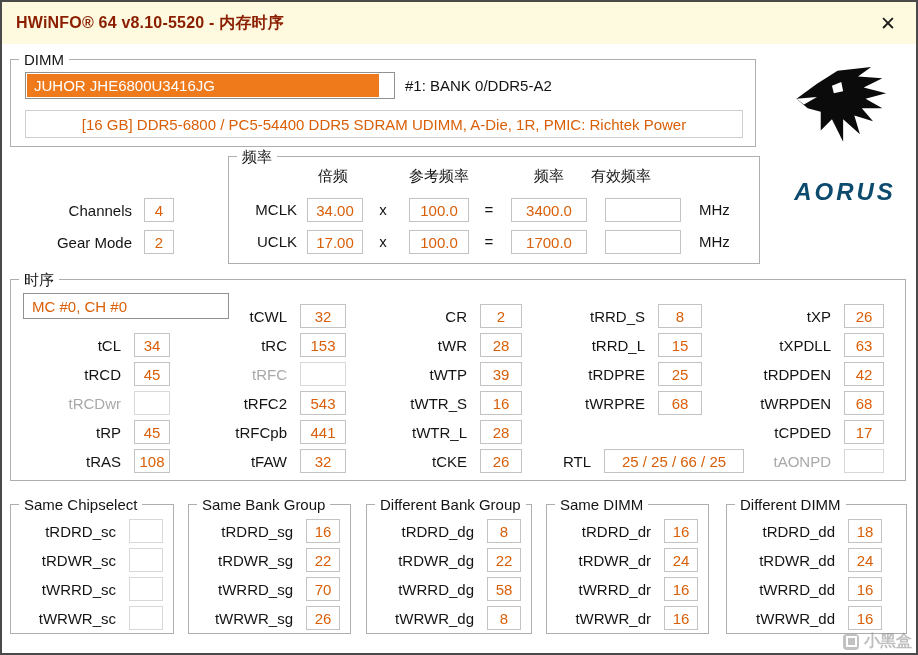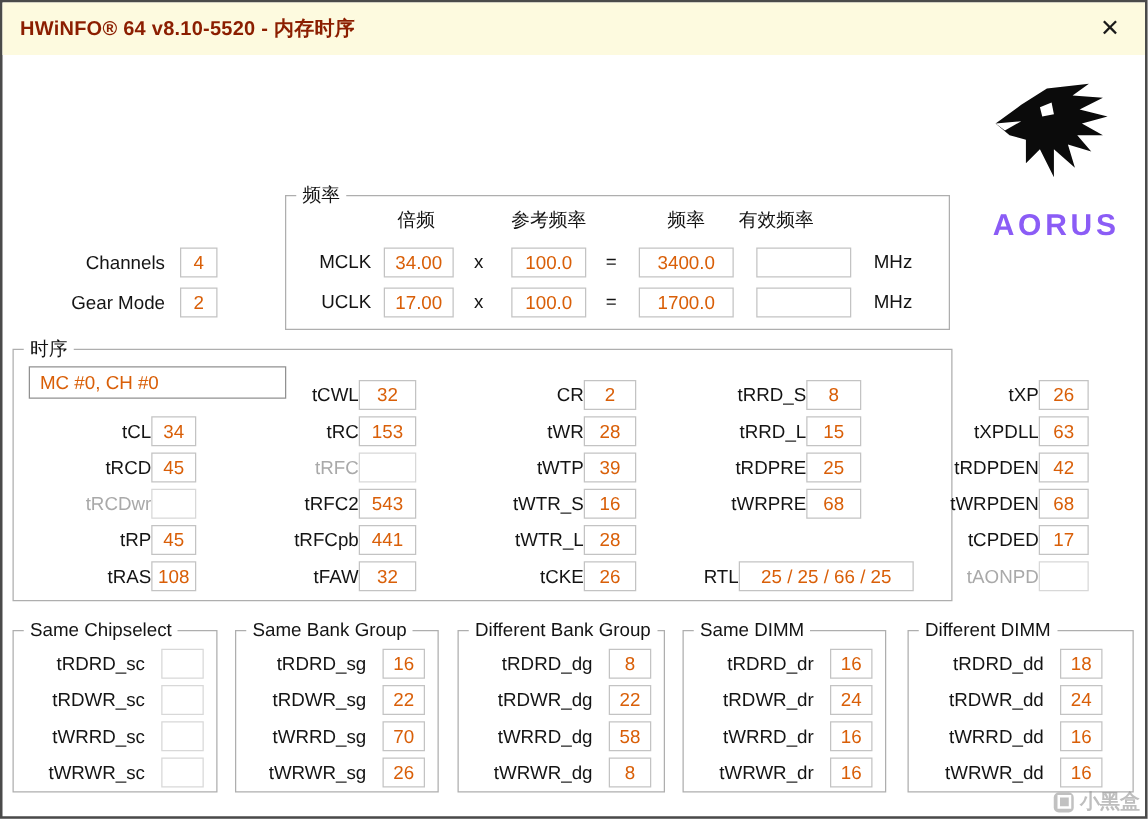--- a/index.html
+++ b/index.html
@@ -25,21 +25,21 @@
   .dimm-combo{left:14px;top:12px;width:370px;height:27px}
   .combo-sel{flex:1 1 auto;background:var(--highlight-orange,#EE7A1C);color:#fff;font-size:15px;display:flex;align-items:center;padding:0 7px;white-space:nowrap;overflow:hidden}
   .combo-rest{flex:0 0 14px;background:#fff}
   .slot-label{position:absolute;left:394px;top:12px;height:27px;line-height:27px;font-size:15px;color:#141414;white-space:nowrap}
   .desc-box{position:absolute;left:14px;top:50px;width:718px;height:28px;border:1px solid #cfcfcf;display:flex;align-items:center;justify-content:center}
   .desc-box span{color:var(--accent-orange,#D95F08);font-size:15px;white-space:nowrap}
 
   
   .logo{position:absolute;left:780px;top:62px;width:130px;text-align:center}
   .logo svg{width:112px;height:96px}
-  .logo-text{font-size:24px;font-weight:700;letter-spacing:3px;color:#8b5cf6;margin-top:4px}
+  .logo-text{font-size:24px;font-weight:700;font-style:italic;letter-spacing:3px;color:#0c4a6e;margin-top:16px}
 
   
   .gb-freq{left:228px;top:156px;width:532px;height:108px}
   .fhdr{position:absolute;top:10px;font-size:15px;color:#141414;text-align:center;white-space:nowrap}
   .fh-mult{left:76px;width:56px}
   .fh-ref{left:170px;width:80px}
   .fh-freq{left:282px;width:76px}
   .fh-eff{left:354px;width:76px}
   .frow{position:absolute;left:0;height:24px;width:100%}
   .frow-1{top:41px}.frow-2{top:73px}
@@ -53,23 +53,23 @@
   .fs-eq{left:250px}
   .funit{position:absolute;left:470px;top:0;font-size:15px;color:#141414;line-height:24px}
 
   
   .stat{position:absolute;left:34px;display:flex;align-items:center;gap:12px;height:24px}
   .stat-channels{top:198px}.stat-gear{top:230px}
   .stat-label{width:98px;text-align:right;font-size:15px;color:#141414}
   .stat .vbox{position:static;width:30px}
 
   
-  .gb-tim{left:10px;top:279px;width:752px;height:202px}
+  .gb-tim{left:10px;top:279px;width:896px;height:202px}
   .mc-combo{left:12px;top:13px;width:206px;height:26px;color:var(--accent-orange,#D95F08);font-size:15px;align-items:center;padding:0 8px;display:flex}
-  .cell{position:absolute;display:flex;align-items:center;height:24px}
+  .cell{position:absolute;display:flex;align-items:center;gap:13px;height:24px}
   .cell .lbl{font-size:15px;color:#141414;text-align:right;white-space:nowrap}
   .cell .vbox{position:static}
   .c1{left:10px}.c1 .lbl{width:100px}.c1 .vbox{width:36px}
   .c2{left:180px}.c2 .lbl{width:96px}.c2 .vbox{width:46px}
   .c3{left:356px}.c3 .lbl{width:100px}.c3 .vbox{width:42px}
   .c4{left:530px}.c4 .lbl{width:104px}.c4 .vbox{width:44px}
   .c5{left:716px}.c5 .lbl{width:104px}.c5 .vbox{width:40px}
   .c4.wide .vbox{width:84px}
   .c4.rtl .lbl{width:50px}.c4.rtl .vbox{width:140px}
   .rr1{top:24px}.rr2{top:53px}.rr3{top:82px}.rr4{top:111px}.rr5{top:140px}.rr6{top:169px}
@@ -98,20 +98,31 @@
 </head>
 <body>
 
 <div class="window">
 
   <div class="titlebar">
     <span class="title">HWiNFO® 64 v8.10-5520 - 内存时序</span>
     <span class="close">✕</span>
   </div>
 
+  <div class="gb gb-dimm">
+    <span class="gb-label">DIMM</span>
+    <div class="combo dimm-combo">
+      <span class="combo-sel">JUHOR JHE6800U3416JG</span>
+      <span class="combo-rest"></span>
+    </div>
+    <span class="slot-label">#1: BANK 0/DDR5-A2</span>
+    <div class="desc-box">
+      <span>[16 GB] DDR5-6800 / PC5-54400 DDR5 SDRAM UDIMM, A-Die, 1R, PMIC: Richtek Power</span>
+    </div>
+  </div>
 
   <div class="logo">
     <svg viewBox="0 0 120 100">
       <polygon fill="#0b0b0b" points="8,38 30,22 52,8 88,4 74,14 100,16 80,26 104,32 82,38 100,48 78,48 90,62 70,56 76,76 58,60 58,84 46,60 34,72 34,52 20,48"></polygon>
       <polygon fill="#ffffff" points="46,24 56,20 58,30 48,32"></polygon>
       <polygon fill="#ffffff" points="8,38 30,36 16,44"></polygon>
     </svg>
     <div class="logo-text">AORUS</div>
   </div>
 

